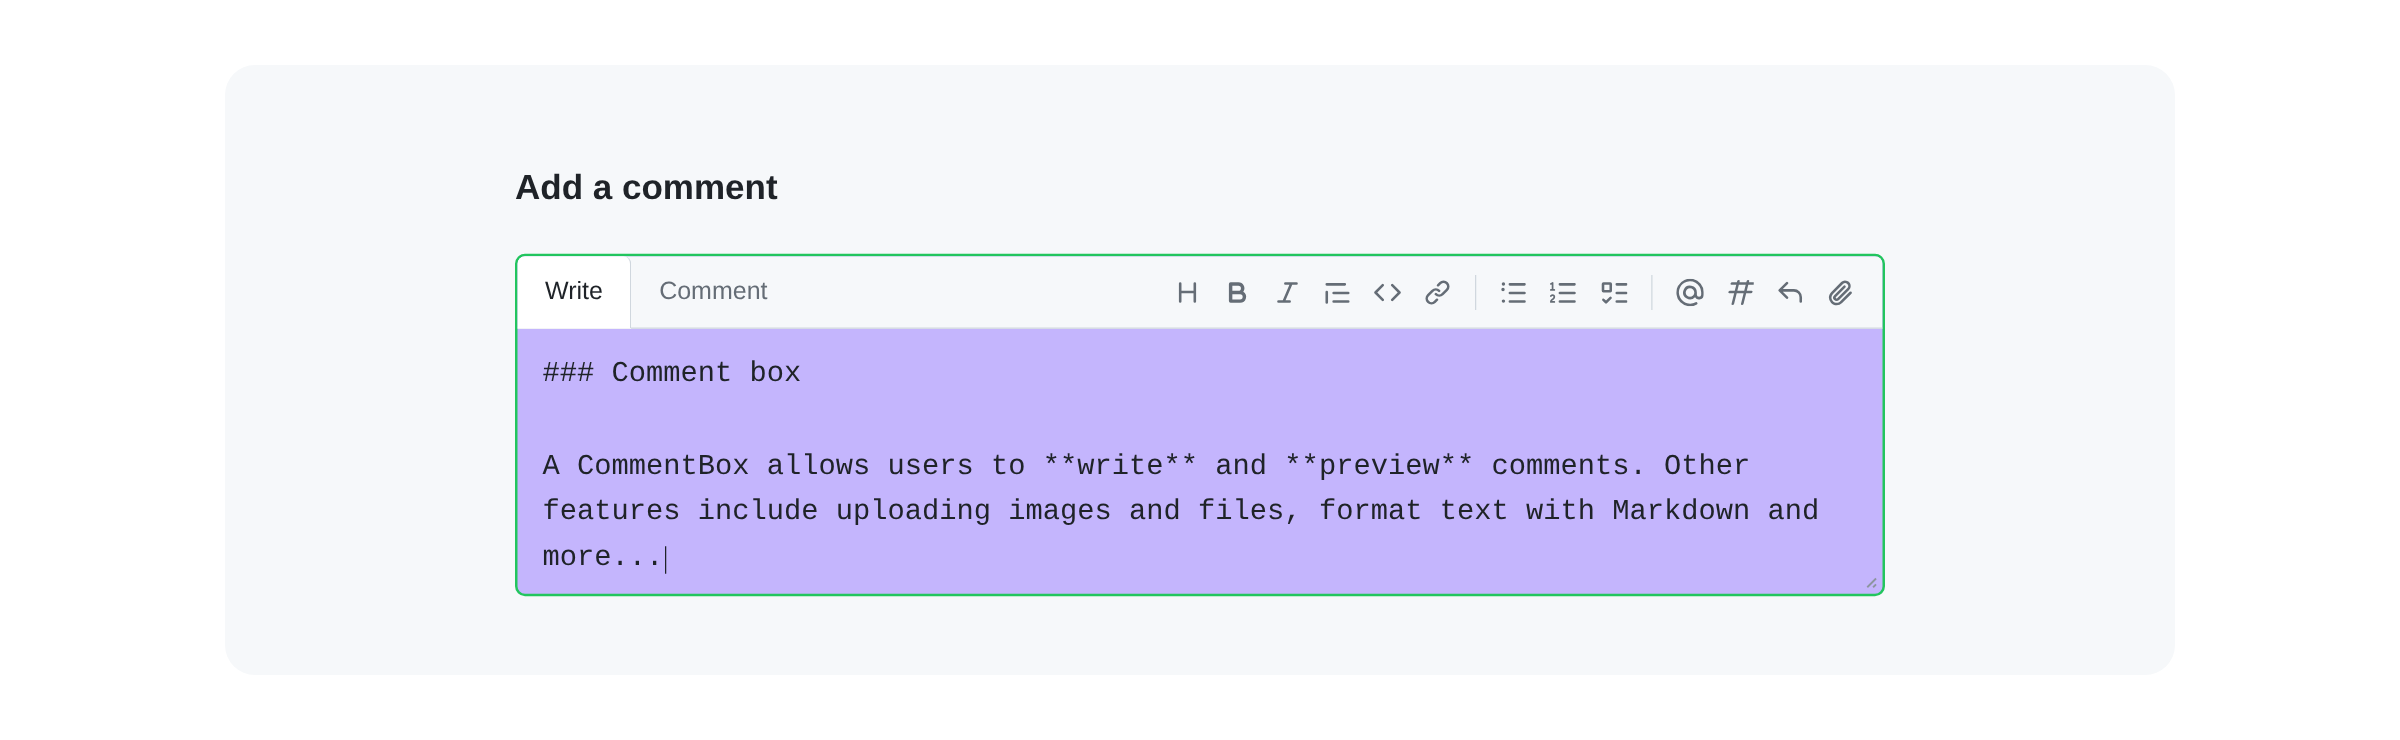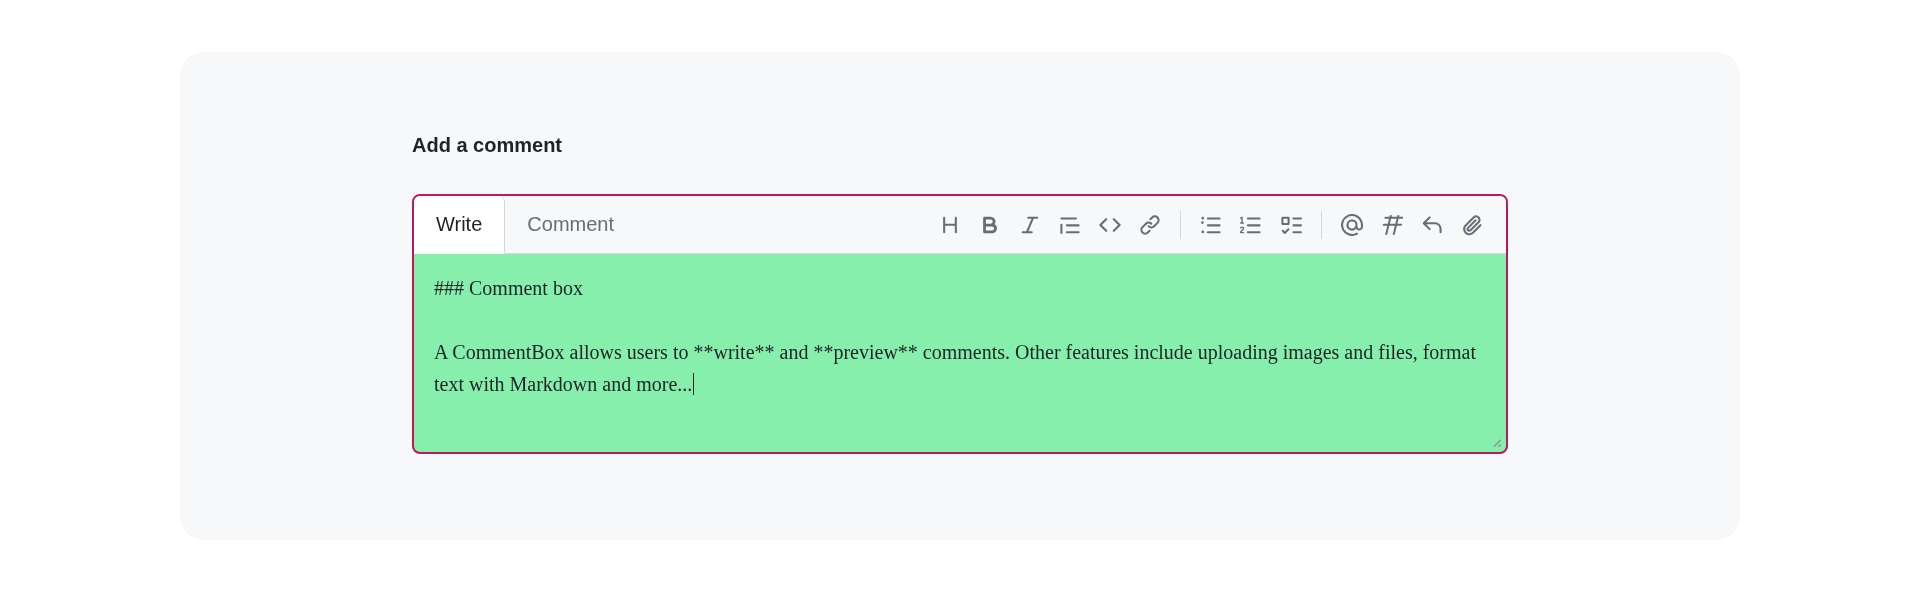--- a/index.html
+++ b/index.html
@@ -12,30 +12,30 @@
     justify-content: center;
   }
   .card {
     width: 1560px;
     height: 488px;
     background: #f6f8fa;
     border-radius: 24px;
     padding: 82px 232px 0;
   }
   .title {
-    font-size: 20px;
+    font-size: 28px;
     font-weight: 600;
     color: #1f2328;
     margin-bottom: 26px;
   }
   .editor {
     width: 1096px;
-    border: 2px solid #be185d;
+    border: 2px solid #22c55e;
     border-radius: 8px;
-    background: #86efac;
+    background: #c4b5fd;
     overflow: hidden;
     margin-top: 37px;
   }
   .toolbar-row {
     display: flex;
     align-items: stretch;
     background: #f6f8fa;
     border-bottom: 1px solid #d0d7de;
     height: 58px;
     position: relative;
@@ -93,22 +93,22 @@
   .textarea-wrap {
     padding: 18px 20px 10px;
     position: relative;
   }
   .textarea {
     width: 100%;
     min-height: 170px;
     border: none;
     resize: none;
     outline: none;
-    font-family: Liberation Serif, serif;
-    font-size: 20px;
+    font-family: Liberation Mono, monospace;
+    font-size: 23px;
     line-height: 1.6;
     color: #1f2328;
     white-space: pre-wrap;
   }
   .cursor {
     display: inline-block;
     width: 1px;
     height: 22px;
     background: #1f2328;
     vertical-align: text-bottom;

